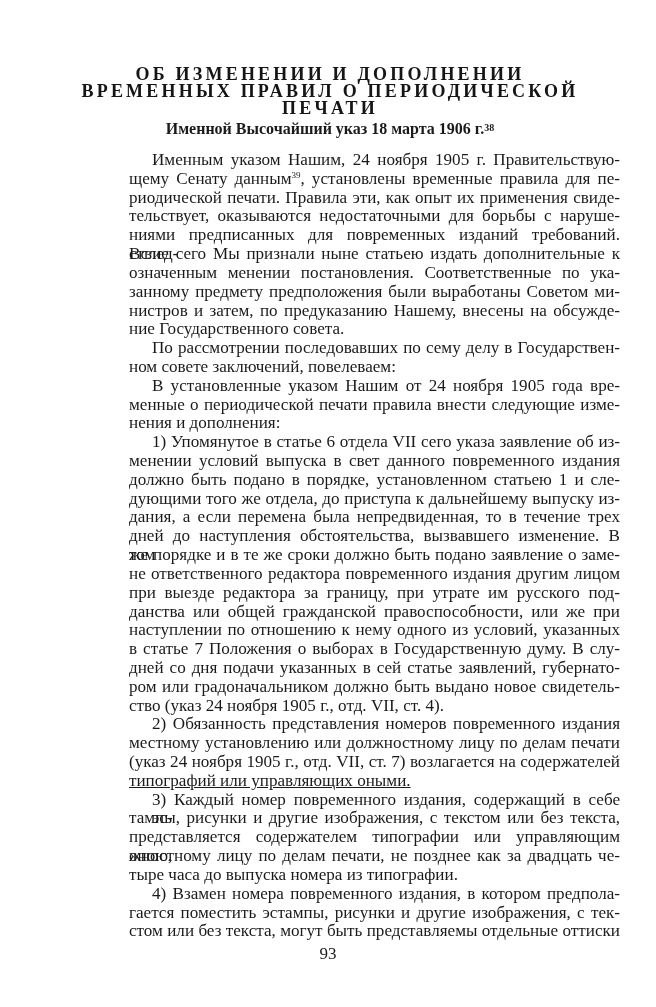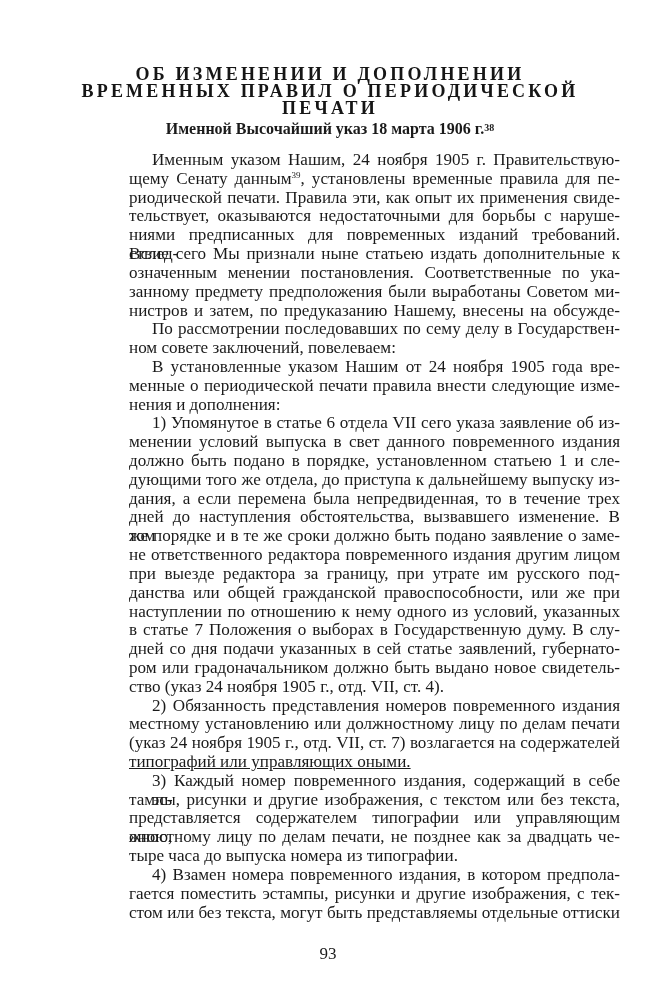--- a/index.html
+++ b/index.html
@@ -44,20 +44,21 @@
   <div class="body-text" id="body-text">
       <div class="line indent" style="white-space: normal;"><span>Именным указом Нашим, 24 ноября 1905 г. Правительствую-</span></div>
       <div class="line" style="white-space: normal;"><span>щему Сенату данным</span><sup>39</sup><span>, установлены временные правила для пе-</span></div>
       <div class="line" style="white-space: normal;"><span>риодической печати. Правила эти, как опыт их применения свиде-</span></div>
       <div class="line" style="white-space: normal;"><span>тельствует, оказываются недостаточными для борьбы с наруше-</span></div>
       <div class="line" style="white-space: normal;"><span>ниями предписанных для повременных изданий требований. Вслед-</span></div>
       <div class="line" style="white-space: normal;"><span>ствие сего Мы признали ныне статьею издать дополнительные к</span></div>
       <div class="line" style="white-space: normal;"><span>означенным менении постановления. Соответственные по ука-</span></div>
       <div class="line" style="white-space: normal;"><span>занному предмету предположения были выработаны Советом ми-</span></div>
       <div class="line" style="white-space: normal;"><span>нистров и затем, по предуказанию Нашему, внесены на обсужде-</span></div>
+      <div class="line last" style="white-space: normal;"><span>ние Государственного совета.</span></div>
       <div class="line indent" style="white-space: normal;"><span>По рассмотрении последовавших по сему делу в Государствен-</span></div>
       <div class="line last" style="white-space: normal;"><span>ном совете заключений, повелеваем:</span></div>
       <div class="line indent" style="white-space: normal;"><span>В установленные указом Нашим от 24 ноября 1905 года вре-</span></div>
       <div class="line" style="white-space: normal;"><span>менные о периодической печати правила внести следующие изме-</span></div>
       <div class="line last" style="white-space: normal;"><span>нения и дополнения:</span></div>
       <div class="line indent" style="white-space: normal;"><span>1) Упомянутое в статье 6 отдела VII сего указа заявление об из-</span></div>
       <div class="line" style="white-space: normal;"><span>менении условий выпуска в свет данного повременного издания</span></div>
       <div class="line" style="white-space: normal;"><span>должно быть подано в порядке, установленном статьею 1 и сле-</span></div>
       <div class="line" style="white-space: normal;"><span>дующими того же отдела, до приступа к дальнейшему выпуску из-</span></div>
       <div class="line" style="white-space: normal;"><span>дания, а если перемена была непредвиденная, то в течение трех</span></div>

